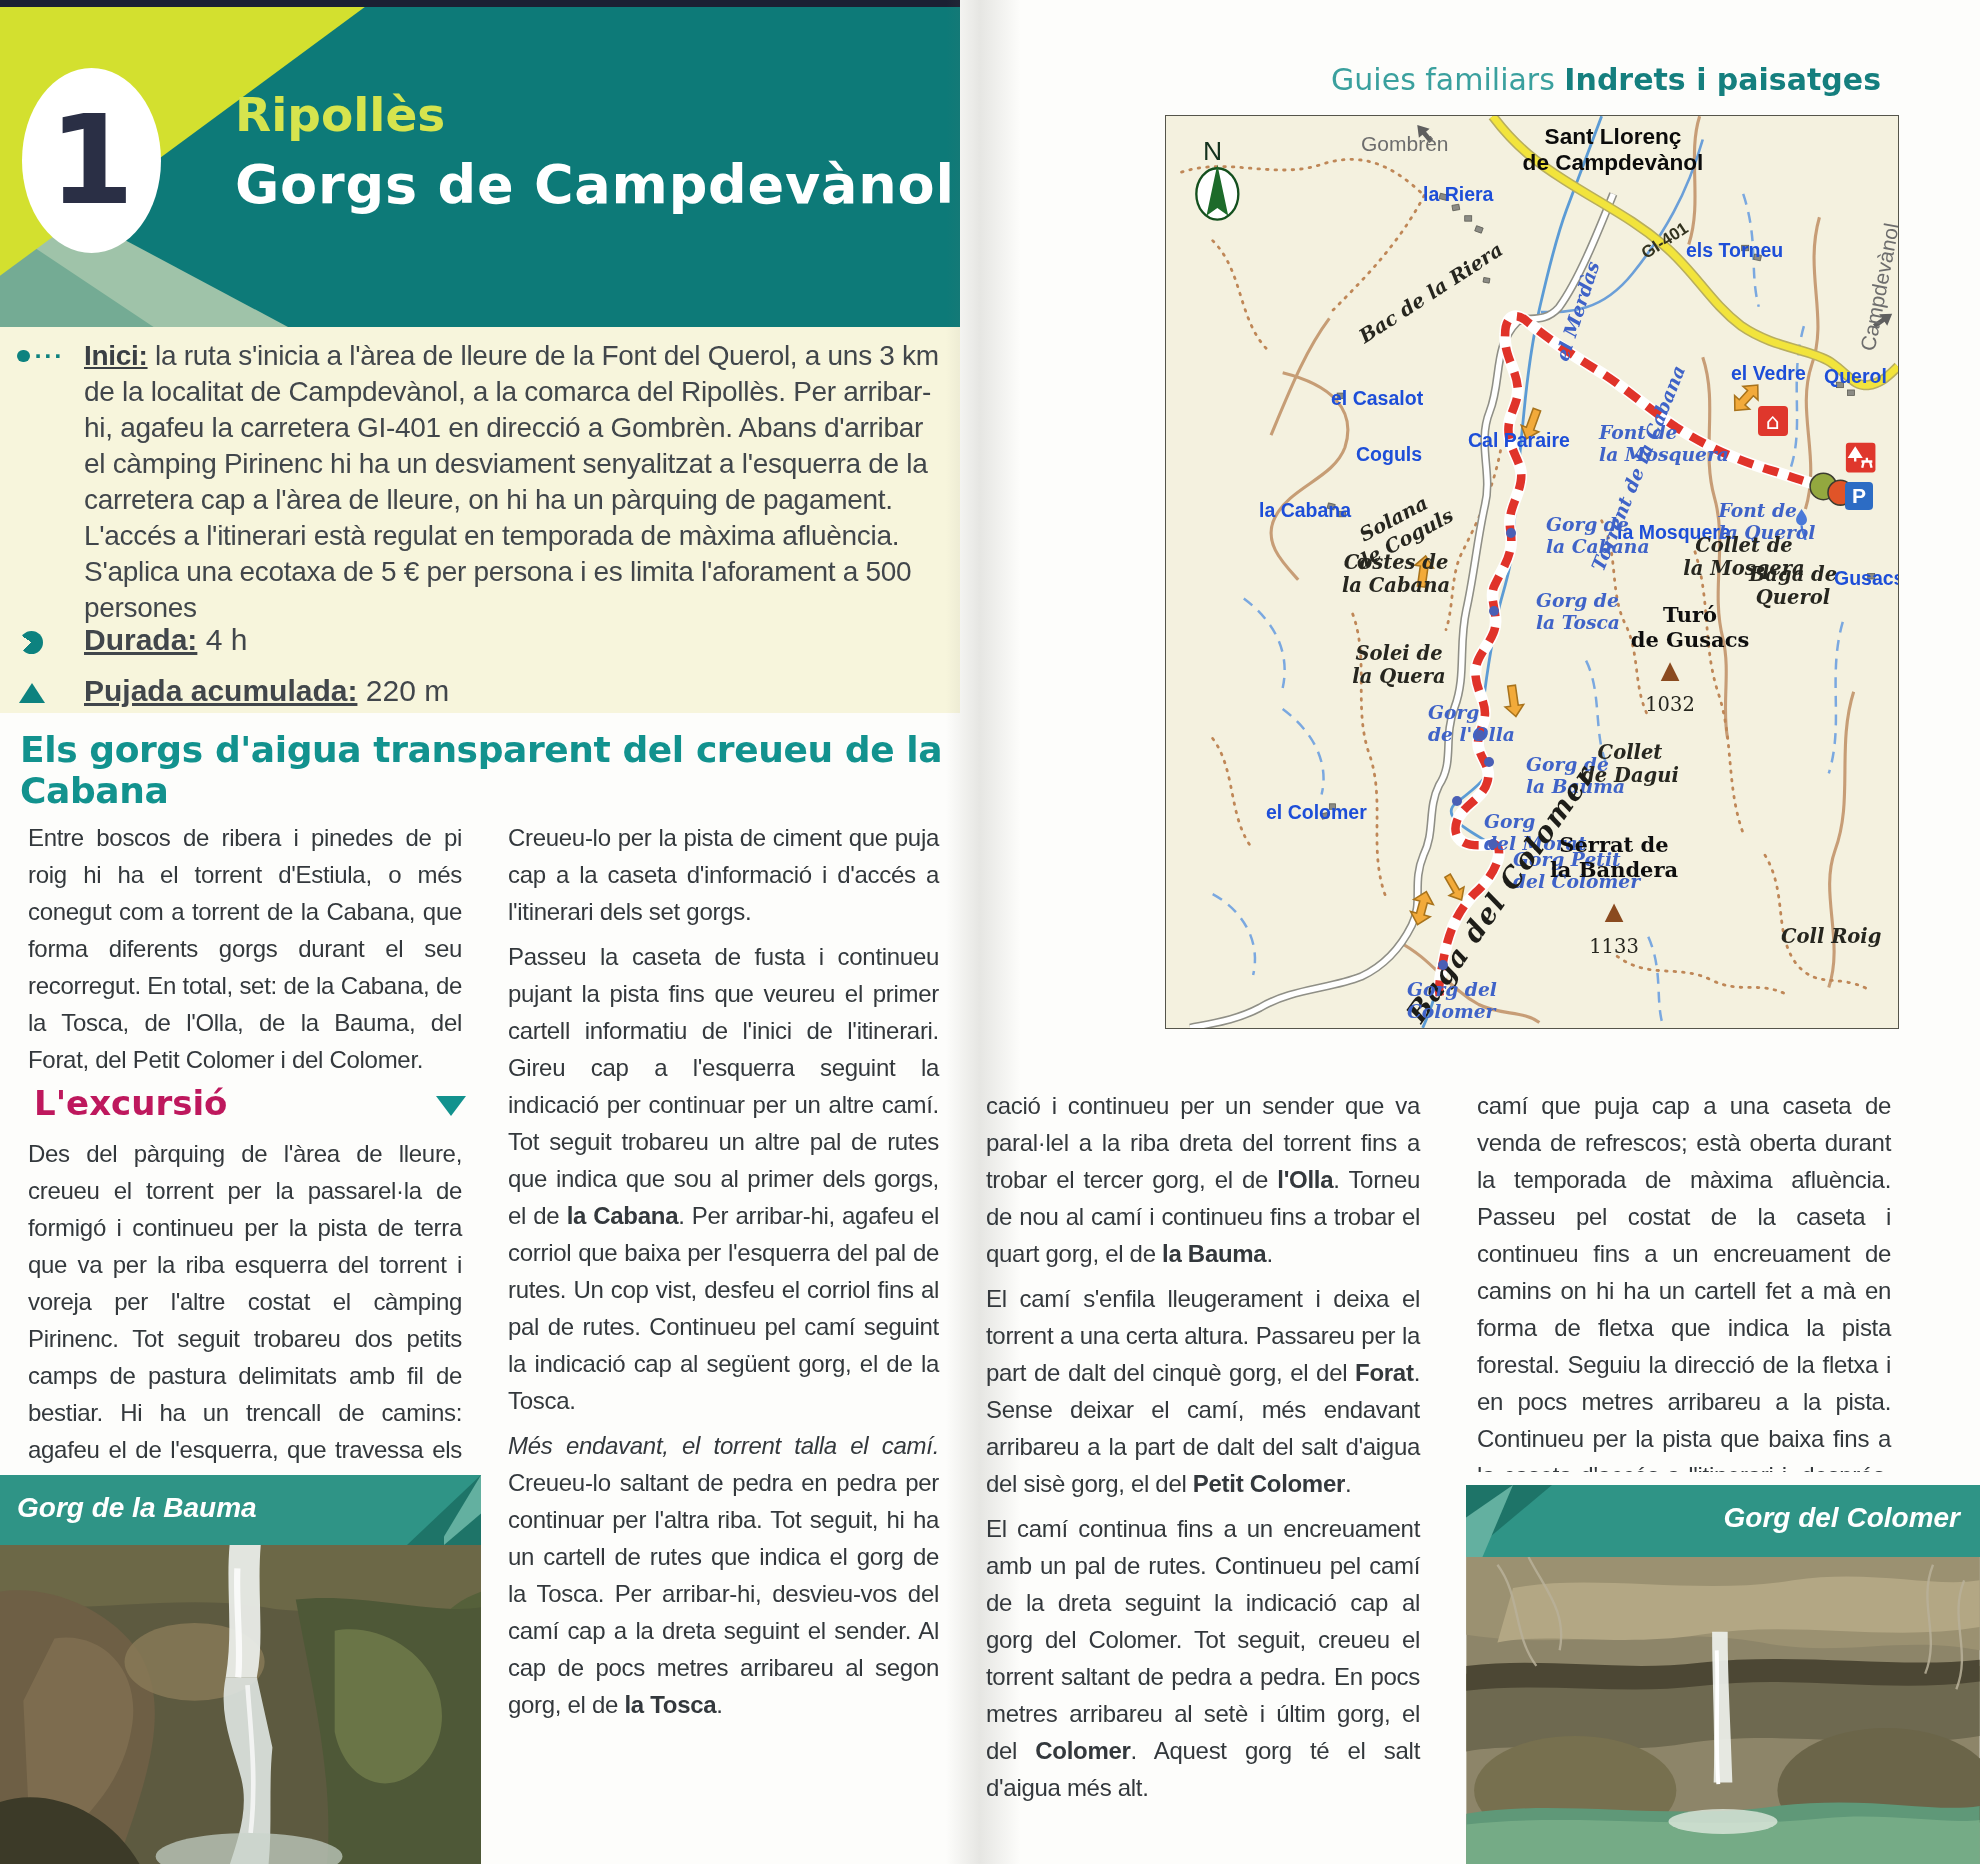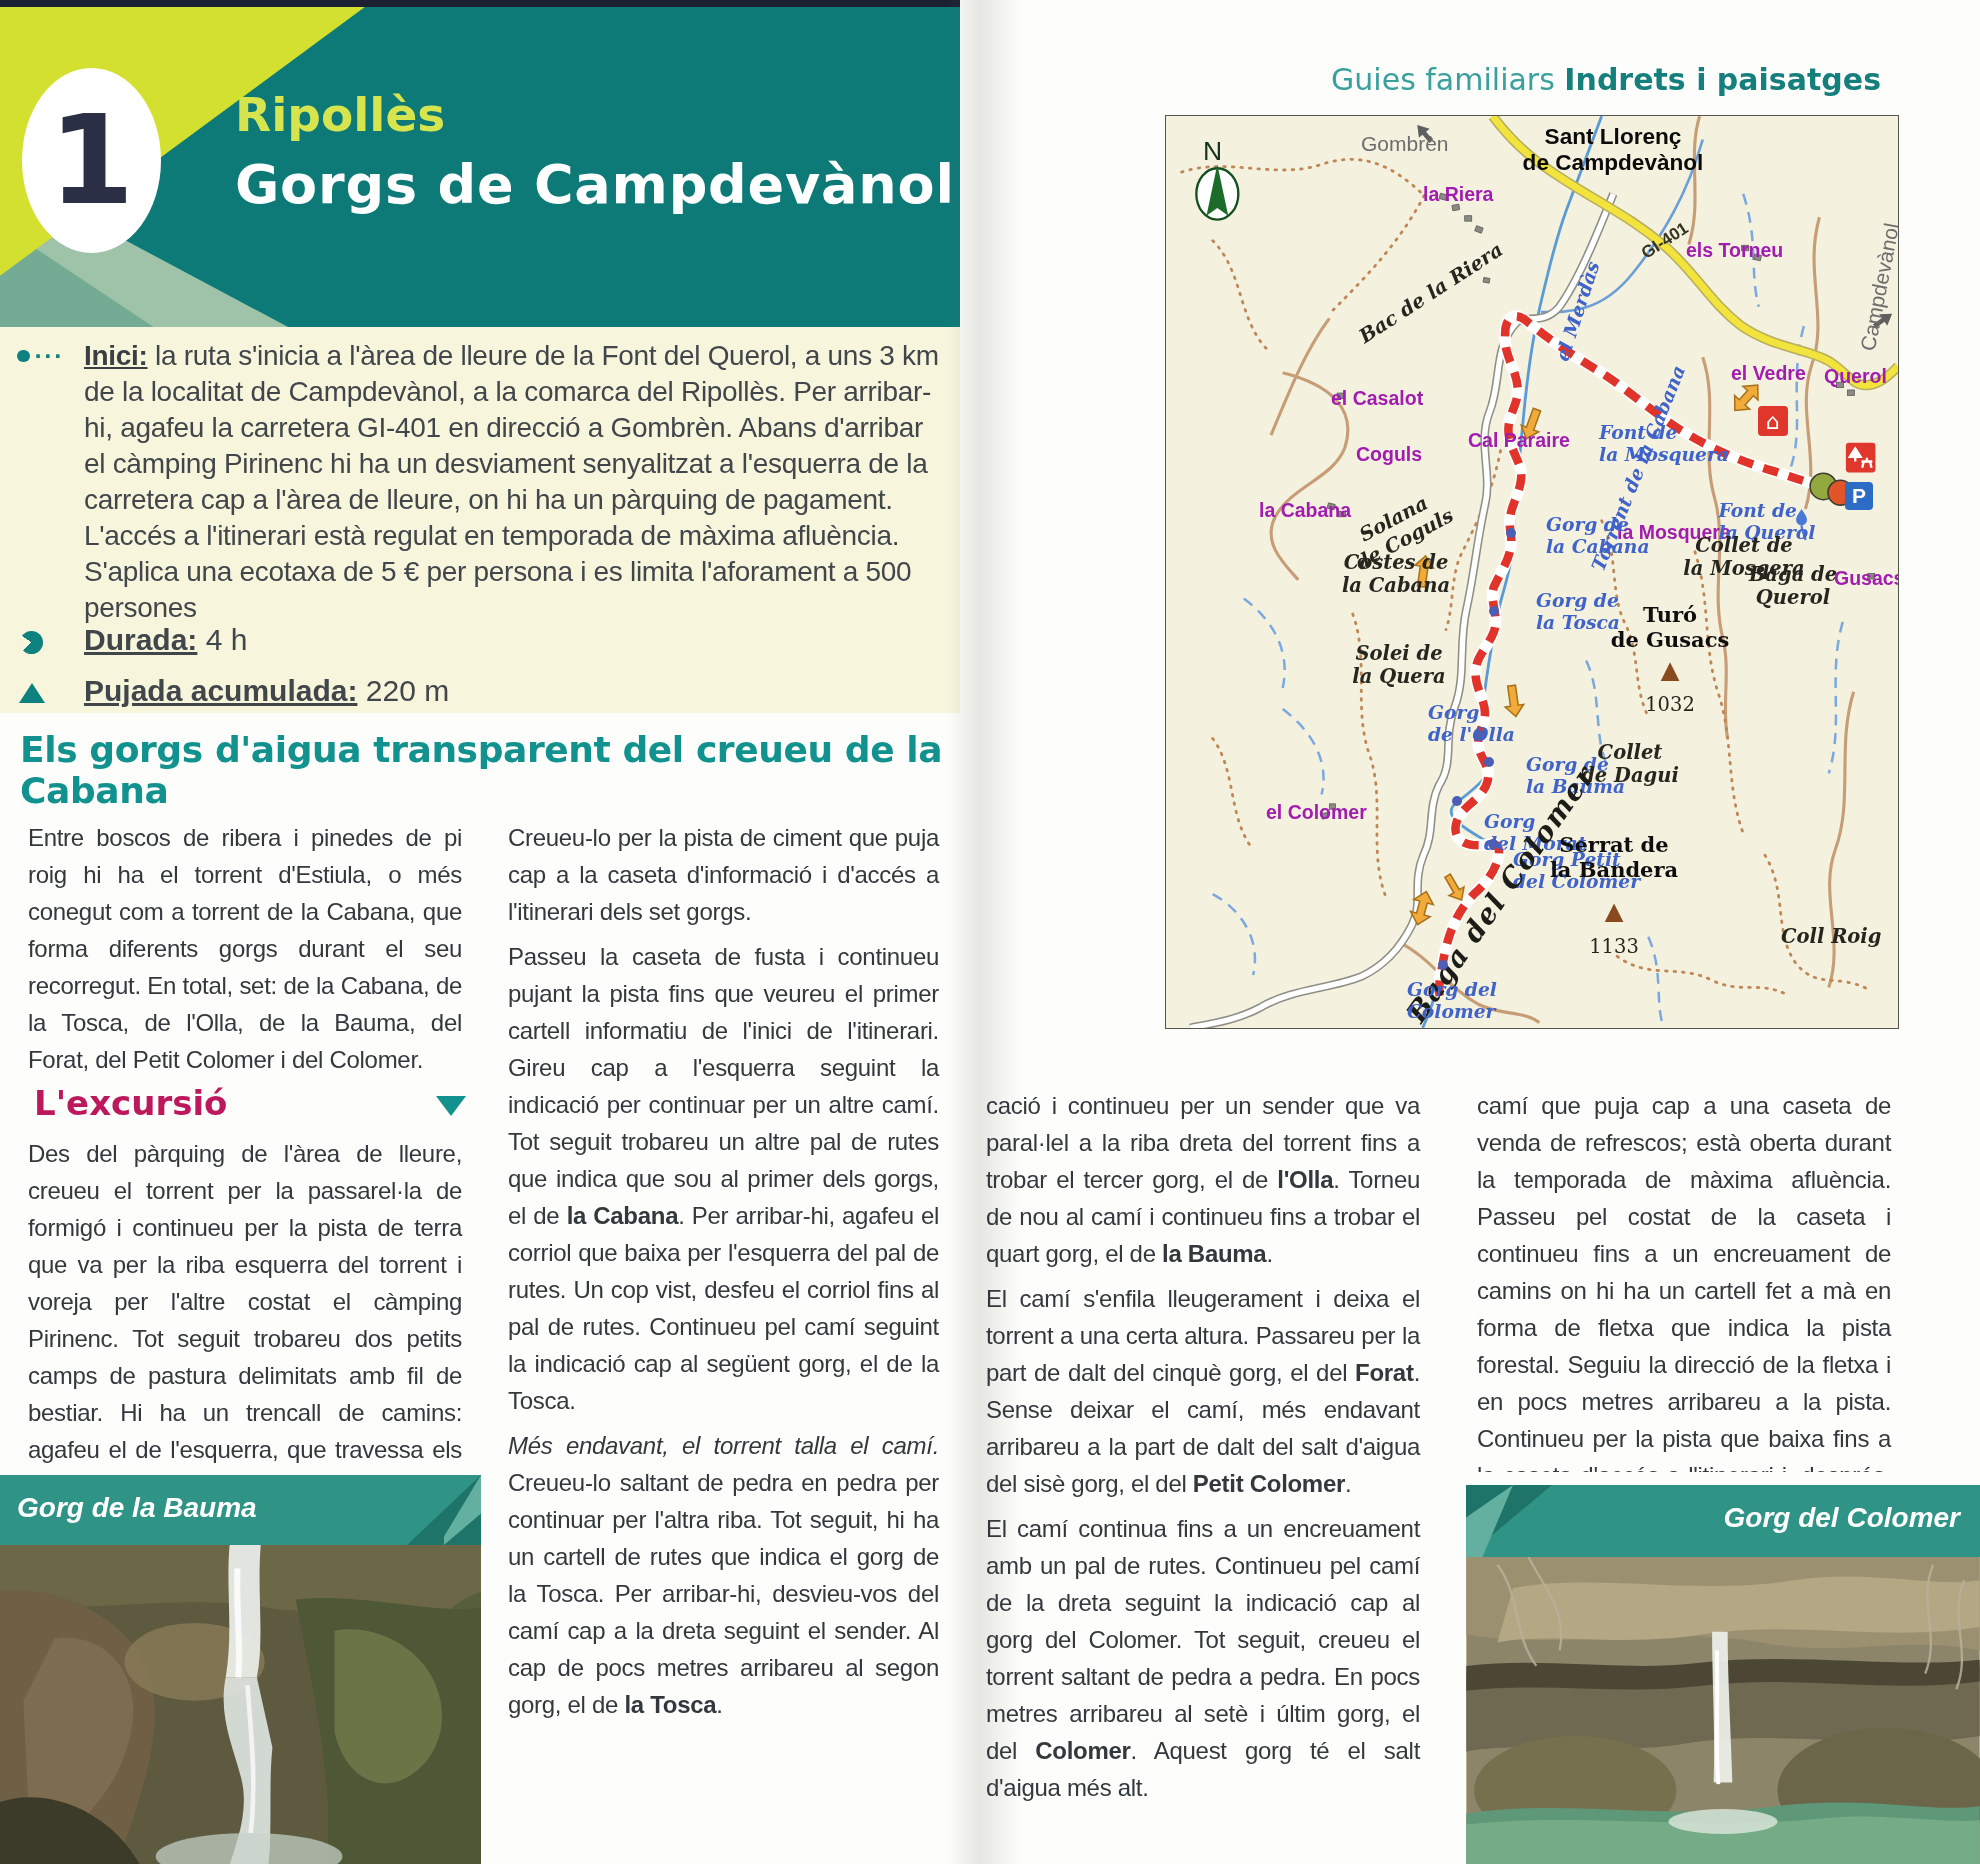--- a/index.html
+++ b/index.html
@@ -57,21 +57,21 @@
 
   
   #rp-header{top:62px;right:99px;font:400 30px "DejaVu Sans",sans-serif;color:#3aa09e;}
   #rp-header b{font-weight:800;color:#157f7e;}
 
   
   #map{left:1165px;top:115px;width:732px;height:912px;background:#f4f1df;
        border:1.6px solid #55554b;box-sizing:content-box;overflow:hidden;}
   #map svg{position:absolute;left:0;top:0;}
   .ml{position:absolute;white-space:pre-line;line-height:1.04;transform-origin:center;}
-  .ml.town{font:700 19.5px "Liberation Sans",sans-serif;color:#a21caf;}
+  .ml.town{font:700 19.5px "Liberation Sans",sans-serif;color:#1d4ed8;}
   .ml.city{font:700 22.6px "Liberation Sans",sans-serif;color:#0b0b0b;text-align:center;}
   .ml.gray{font:500 21px "Liberation Sans",sans-serif;color:#6d6d6d;}
   .ml.terrain{font:italic 700 19.5px "DejaVu Serif",serif;color:#26261f;text-align:center;}
   .ml.bigterrain{font:italic 700 28px "DejaVu Serif",serif;color:#1d1d18;letter-spacing:1.6px;}
   .ml.water{font:italic 700 18.7px "DejaVu Serif",serif;color:#3f63c8;}
   .ml.peakname{font:700 21px "DejaVu Serif",serif;color:#0e0e0e;text-align:center;}
   .ml.elev{font:400 19.5px "DejaVu Serif",serif;color:#26261f;text-align:center;}
   .ml.roadnum{font:600 17px "Liberation Sans",sans-serif;color:#33331f;}
   .map-dot{position:absolute;width:10px;height:10px;border-radius:50%;background:#4a5fb5;}
   #compass-n{left:37px;top:20px;font:500 26.5px "Liberation Sans",sans-serif;color:#14321e;}
@@ -325,21 +325,21 @@
         <div class="ml town" style="left: 93px; top: 383px;">la Cabana</div>
         <div class="ml water" style="left: 380px; top: 397px;">Gorg de
 la Cabana</div>
         <div class="ml terrain" style="left: 230px; top: 458px; transform: translate(-50%, -50%);">Costes de
 la Cabana</div>
         <div class="ml water" style="left: 370px; top: 473px;">Gorg de
 la Tosca</div>
         <div class="ml terrain" style="left: 578px; top: 441px; transform: translate(-50%, -50%);">Collet de
 la Mosqera</div>
         <div class="ml town" style="left: 668px; top: 451px;">Gusacs</div>
-        <div class="ml peakname" style="left: 504px; top: 511px; transform: translate(-50%, -50%);">Turó
+        <div class="ml peakname" style="left: 524px; top: 511px; transform: translate(-50%, -50%);">Turó
 de Gusacs</div>
         <div class="ml elev" style="left: 504px; top: 588px; transform: translate(-50%, -50%);">1032</div>
         <div class="ml terrain" style="left: 233px; top: 549px; transform: translate(-50%, -50%);">Solei de
 la Quera</div>
         <div class="ml water" style="left: 262px; top: 585px;">Gorg
 de l'Olla</div>
         <div class="ml water" style="left: 360px; top: 637px;">Gorg de
 la Bauma</div>
         <div class="ml terrain" style="left: 464px; top: 648px; transform: translate(-50%, -50%);">Collet
 de Dagui</div>

